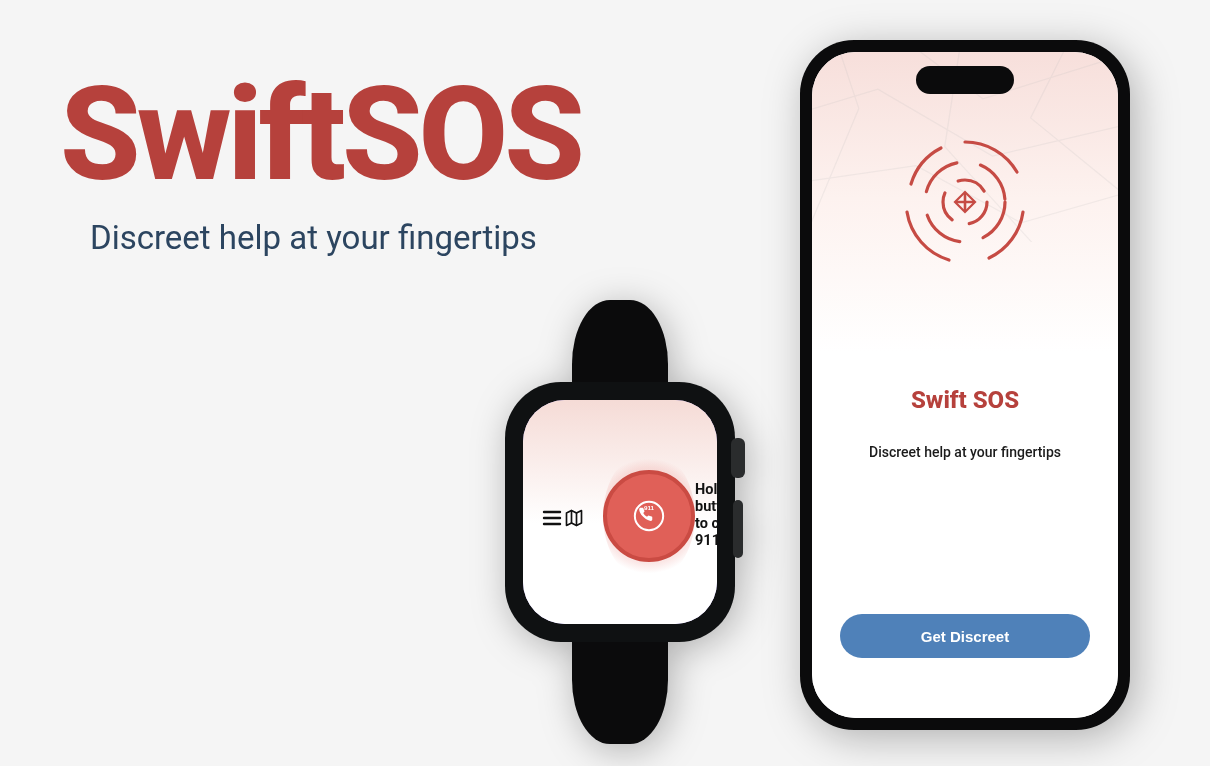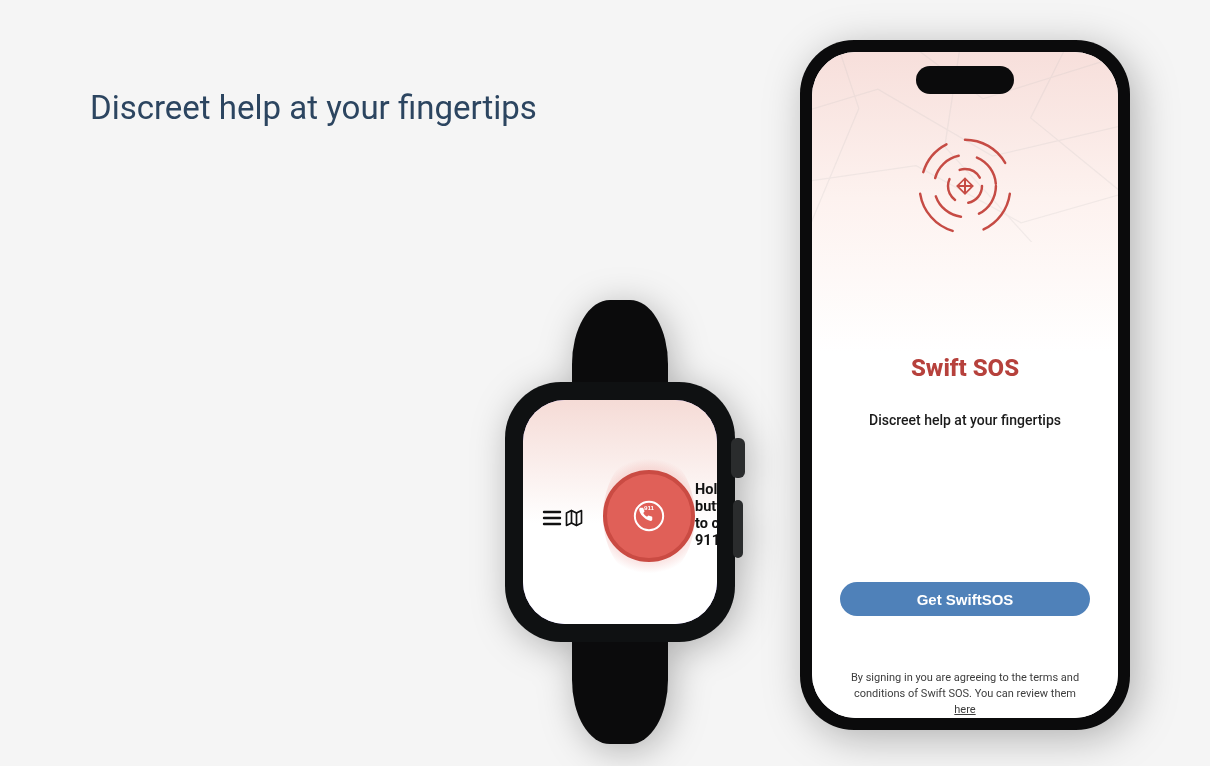--- a/index.html
+++ b/index.html
@@ -235,20 +235,21 @@
     margin-top: 6px;
     font-size: 14.5px;
     font-weight: 700;
     color: #121212;
   }
 </style>
 </head>
 <body>
 
 <div class="hero">
+  <h1>SwiftSOS</h1>
   <div class="tagline">Discreet help at your fingertips</div>
 </div>
 
 <div class="phone-wrap">
   <div class="phone-frame">
     <div class="phone-screen">
       <div class="dynamic-island"></div>
       <div class="phone-top-gradient"></div>
       <svg class="phone-map-lines" viewBox="0 0 360 220">
         <g stroke="#bdbdbd" stroke-width="1.3" fill="none">
@@ -272,24 +273,21 @@
           </g>
           <g stroke="#c64b44" stroke-width="2.6" stroke-linecap="round">
             <line x1="70" y1="62" x2="70" y2="78"></line>
             <line x1="62" y1="70" x2="78" y2="70"></line>
             <line x1="64" y1="64" x2="76" y2="76" opacity="0"></line>
           </g>
           <path d="M65 65 L70 60 L75 65 L80 70 L75 75 L70 80 L65 75 L60 70 Z" fill="none" stroke="#c64b44" stroke-width="2.2"></path>
         </svg>
         <div class="phone-title">Swift SOS</div>
         <div class="phone-sub">Discreet help at your fingertips</div>
-        <button class="get-started">Get SwiftSOS</button>
-        <div class="terms">
-          <span>By signing in you are agreeing to the terms and conditions of Swift SOS. You can review them </span><span class="link">here</span>
-        </div>
+        <button class="get-started">Get Discreet</button>
       </div>
     </div>
   </div>
 </div>
 
 <div class="watch-wrap">
   <div class="watch-band top"></div>
   <div class="watch-case">
     <div class="watch-crown"></div>
     <div class="watch-btn-side"></div>

